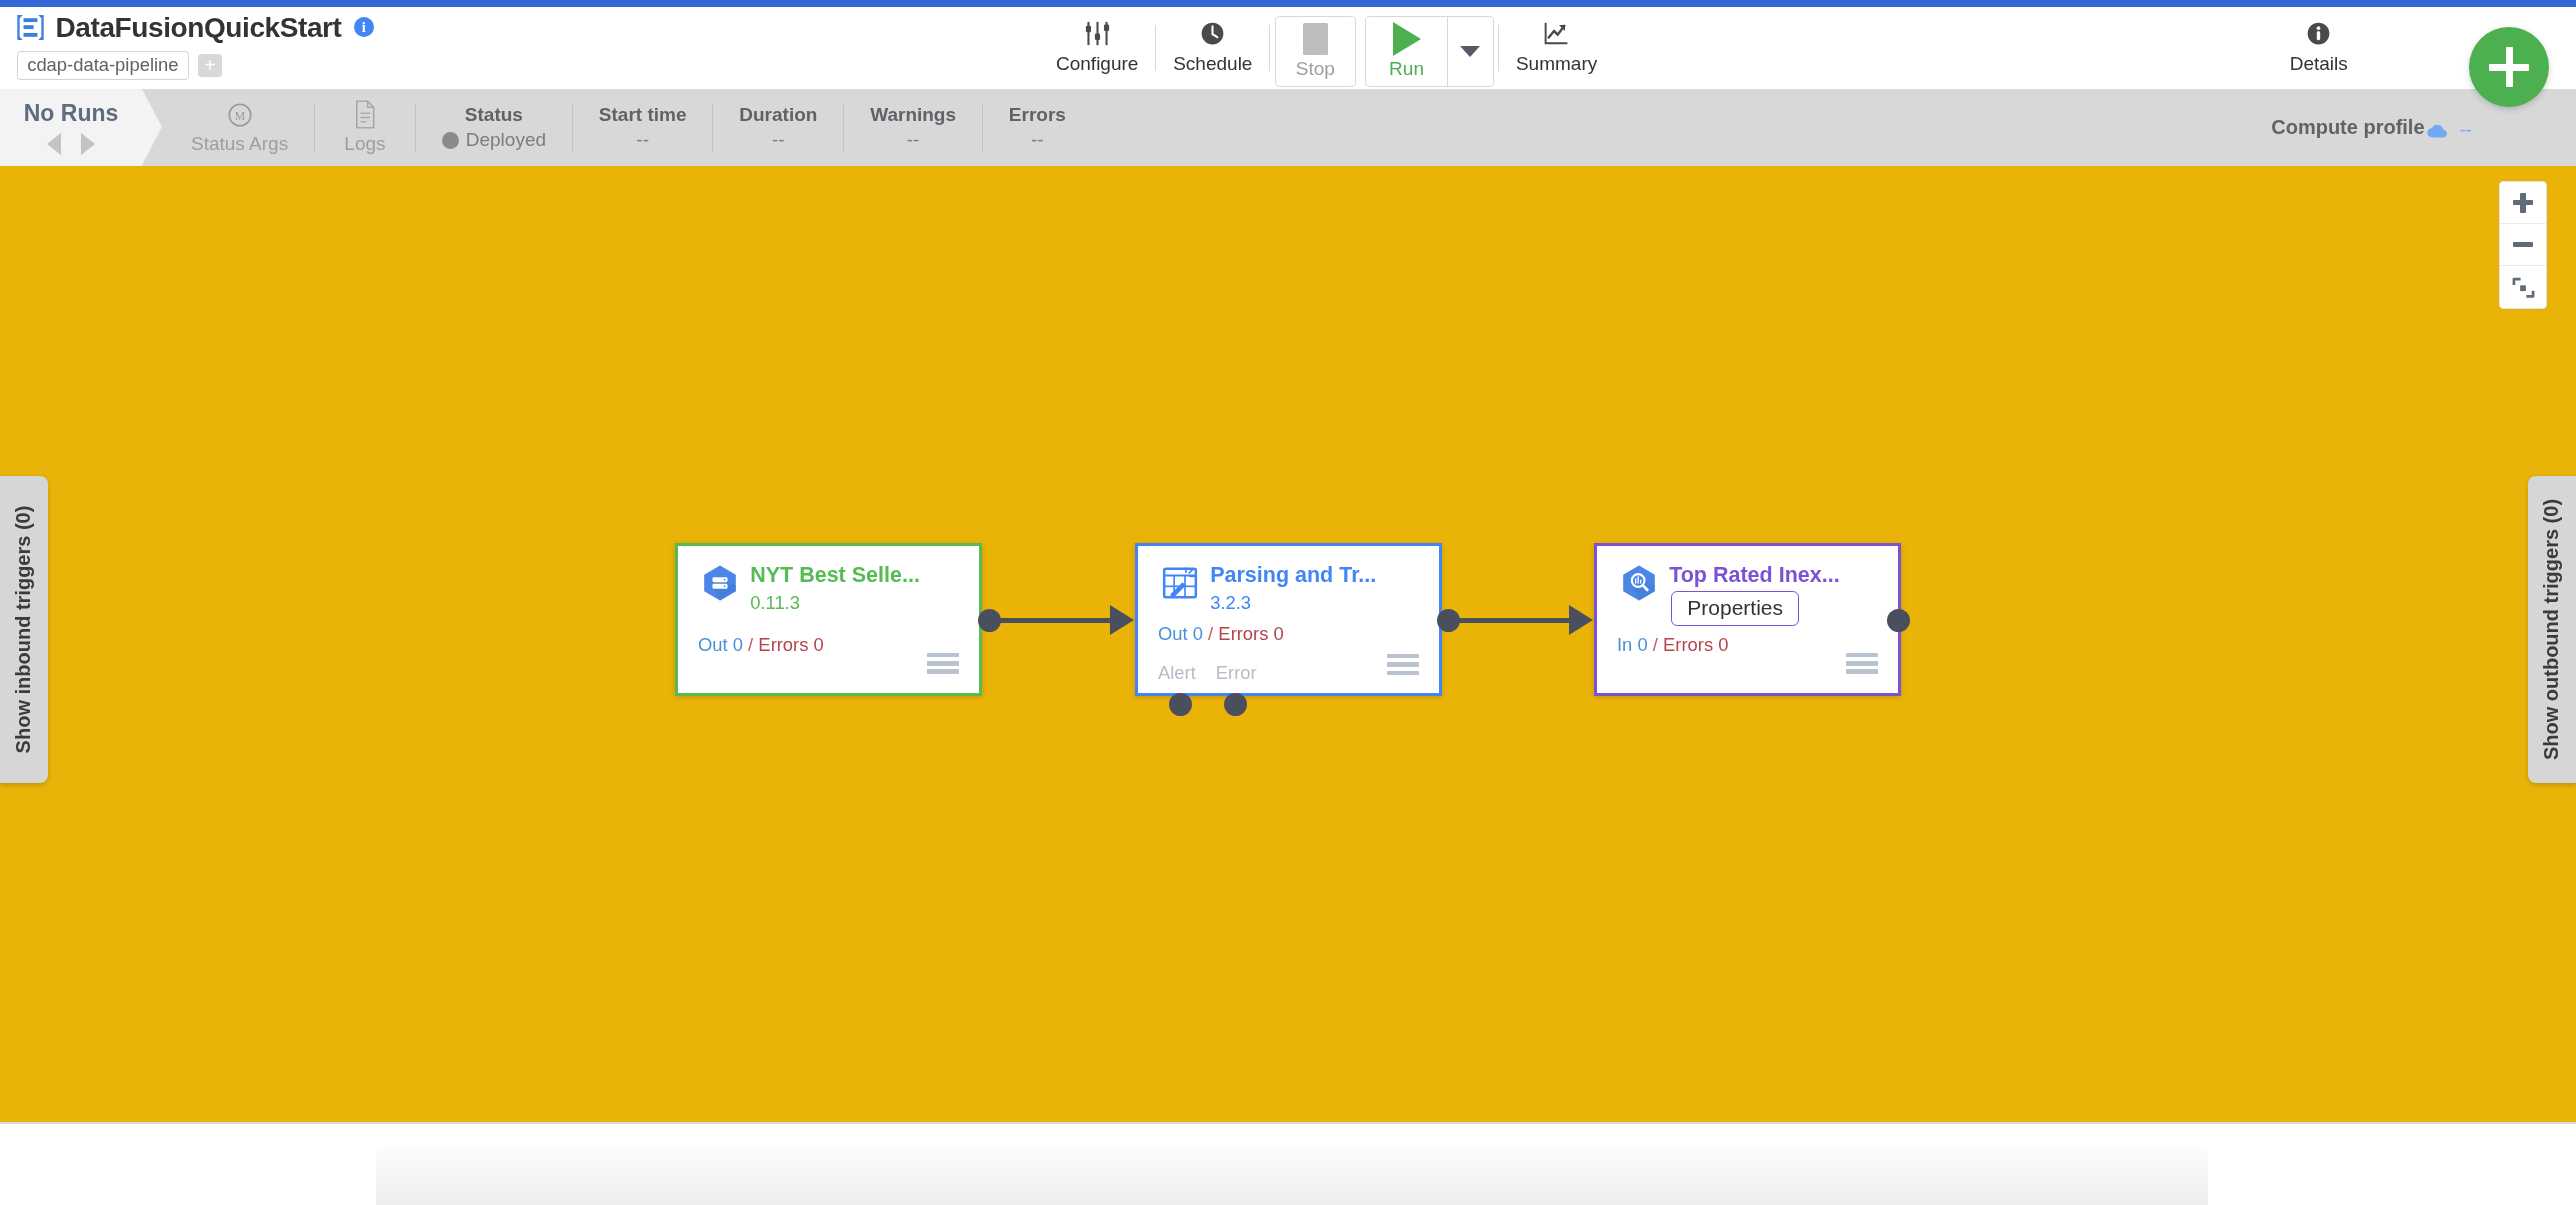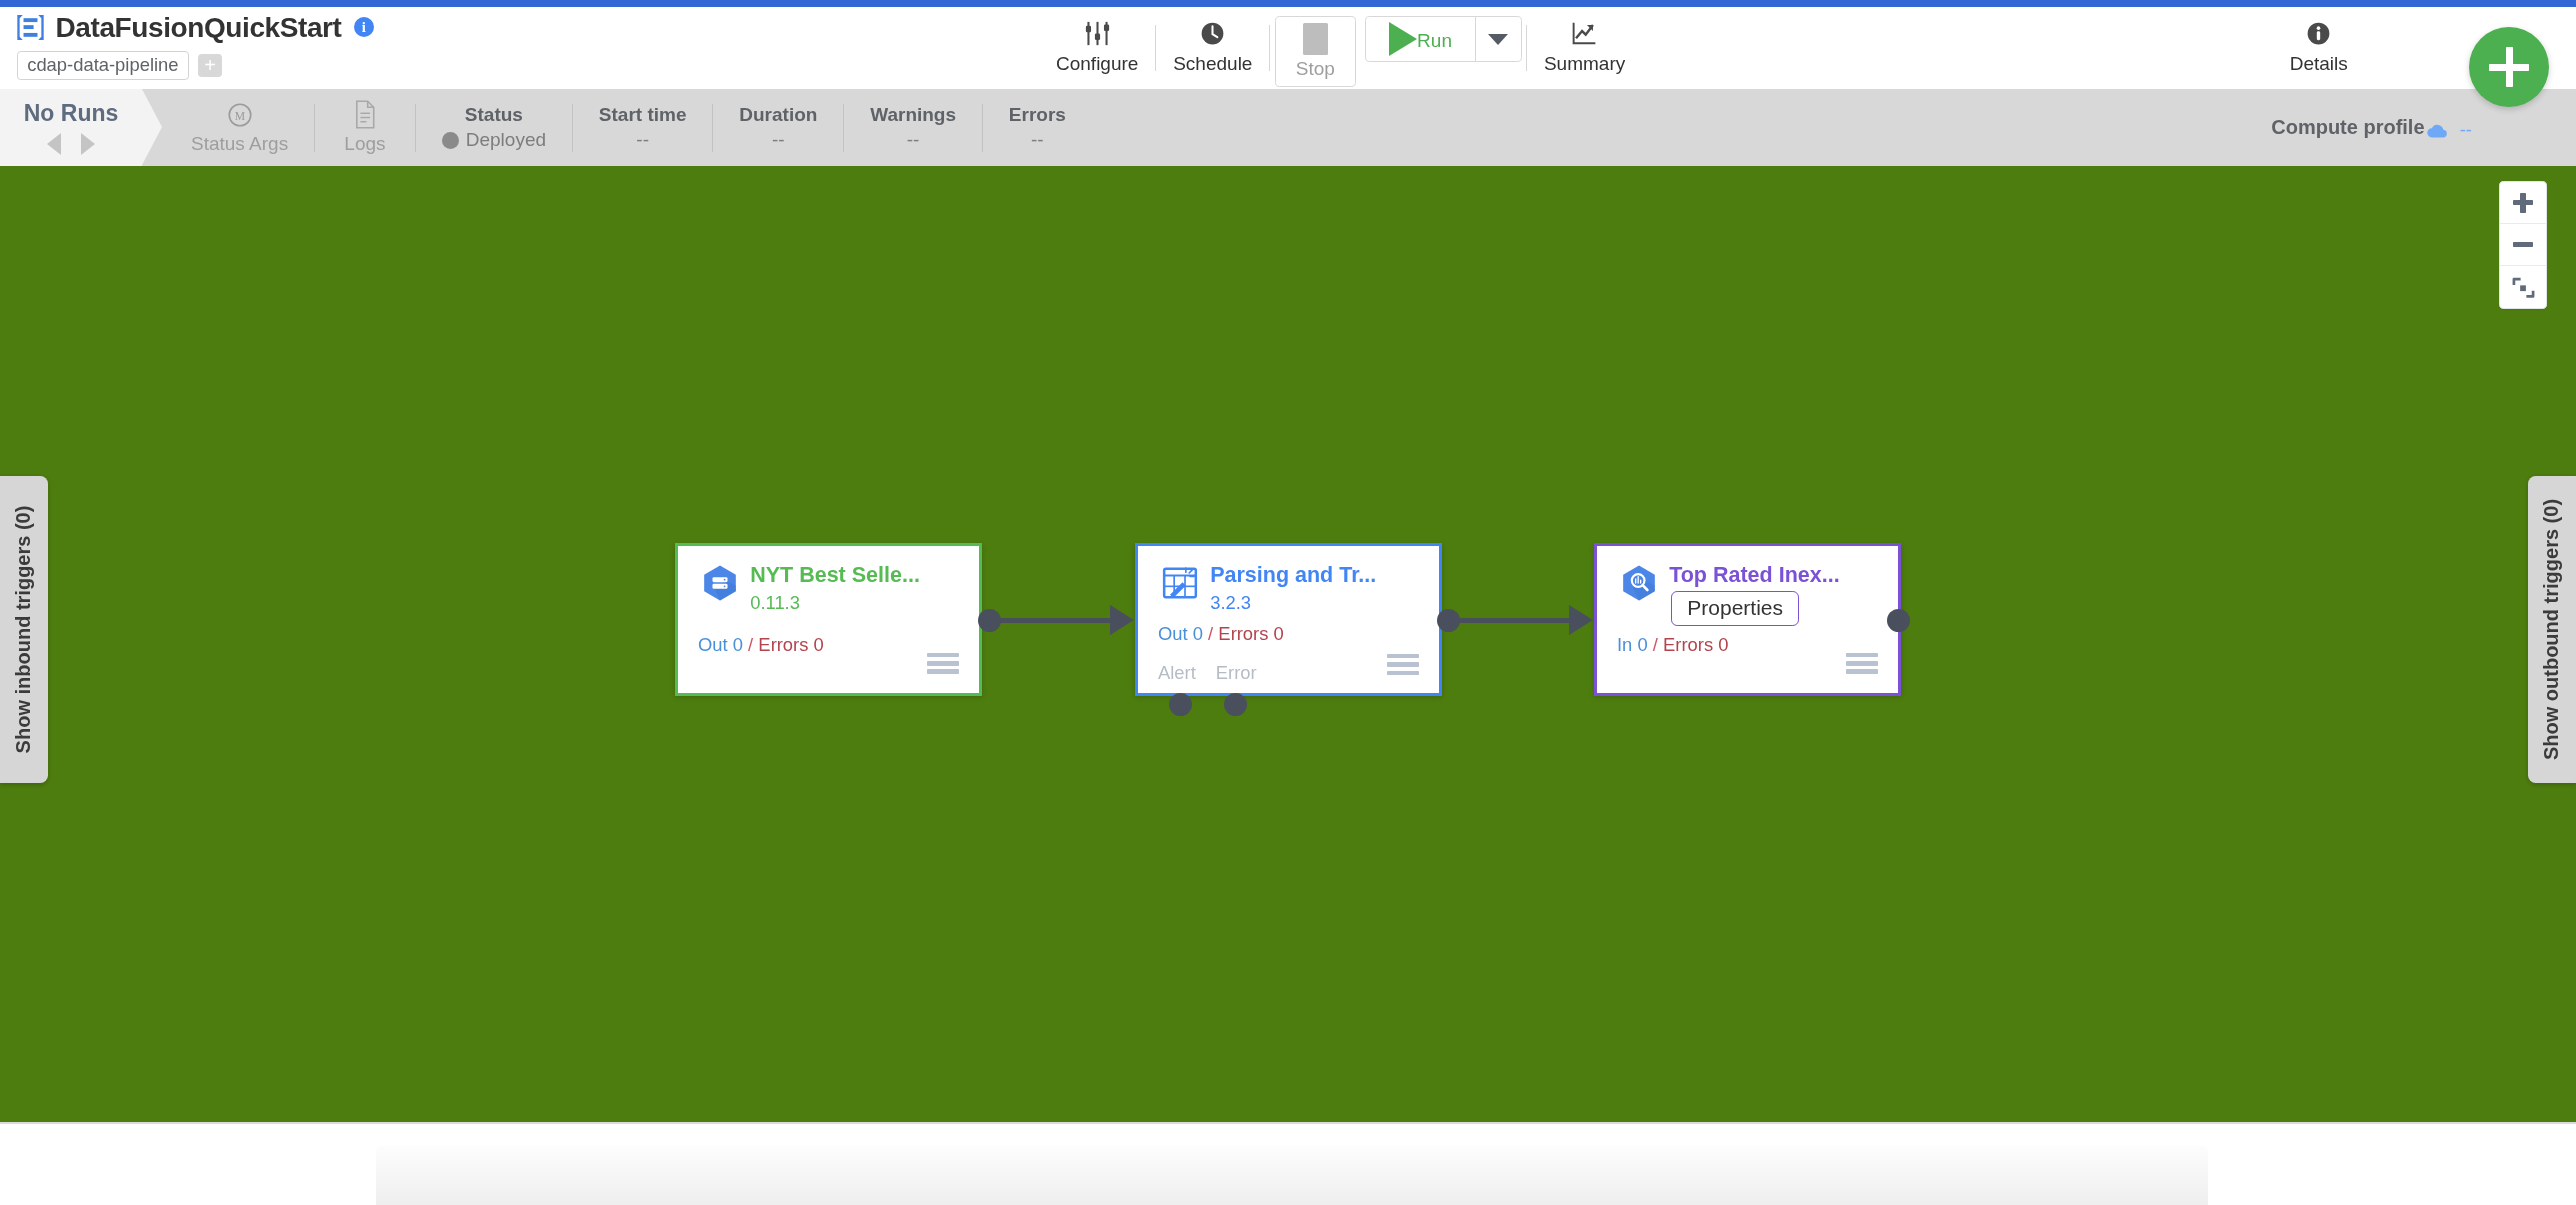--- a/index.html
+++ b/index.html
@@ -80,21 +80,21 @@
   .tb-box {
     border: 0.8px solid #d8d8d8; border-radius: 4.6px;
     display: flex; flex-direction: column; align-items: center;
     padding: 6.1px 20px 6.1px 20px; margin: 3.1px 4.6px; background: #ffffff;
   }
   .run-group {
     display: flex; align-items: stretch; border: 0.8px solid #d8d8d8;
     border-radius: 4.6px; margin: 3.1px 4.6px; background: #ffffff;
   }
   .run-main {
-    display: flex; flex-direction: row; align-items: center;
+    display: flex; flex-direction: column; align-items: center;
     padding: 6.1px 23px 6.1px 23px;
   }
   .run-caret {
     border-left: 0.8px solid #d8d8d8;
     display: flex; align-items: center; justify-content: center;
     padding: 0 12.3px;
   }
   .caret-glyph {
     width: 0; height: 0;
     border-left: 10px solid transparent;
@@ -194,21 +194,21 @@
   .compute-head { font-size: 20px; font-weight: bold; color: #5f6368; }
   .compute-sub {
     margin-top: 5.4px; display: flex; align-items: center; gap: 9.2px;
     font-size: 18.4px; color: #6fa8f5;
   }
 
   
   .canvas {
     position: absolute; top: 166px; left: 0;
     width: 2576px; height: 958px;
-    background: #4d7c0f;
+    background: #eab308;
     border-bottom: 2.3px solid #d9d9d9;
     overflow: hidden;
   }
 
   
   .zoomctl {
     position: absolute; right: 29px; top: 15.3px;
     width: 48px; background: #ffffff;
     border: 0.8px solid #e2e6ea; border-radius: 4.6px;
     box-shadow: 0 0.8px 1.5px rgba(0,0,0,0.05);

